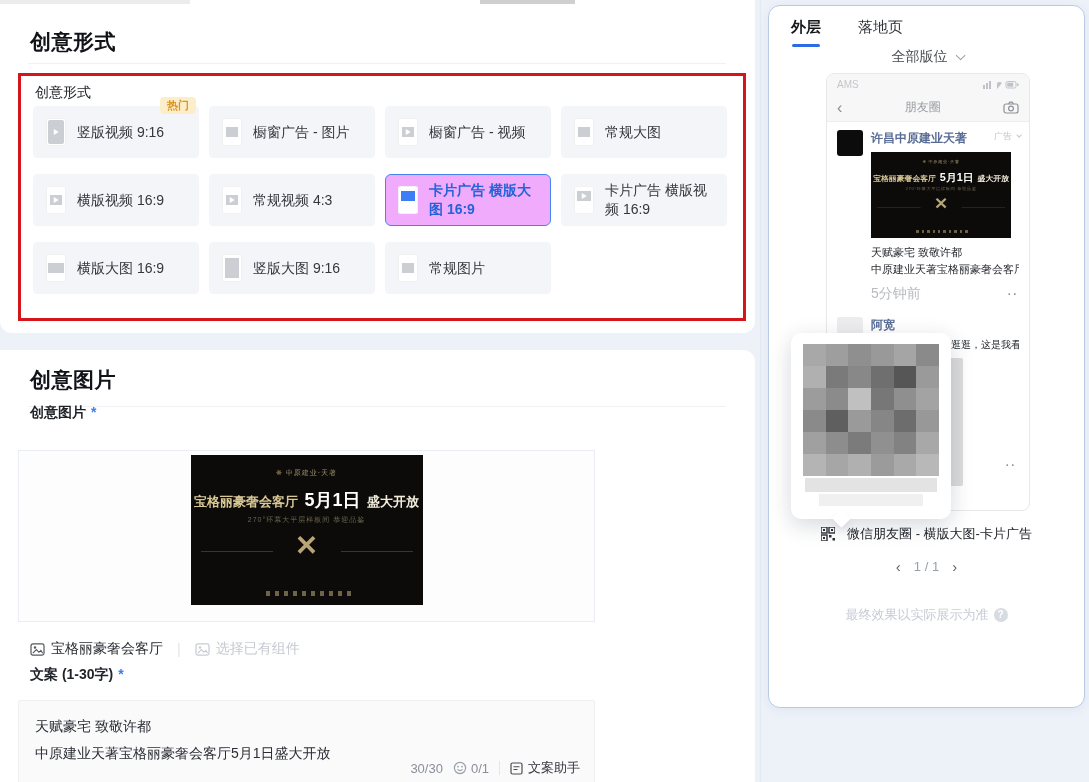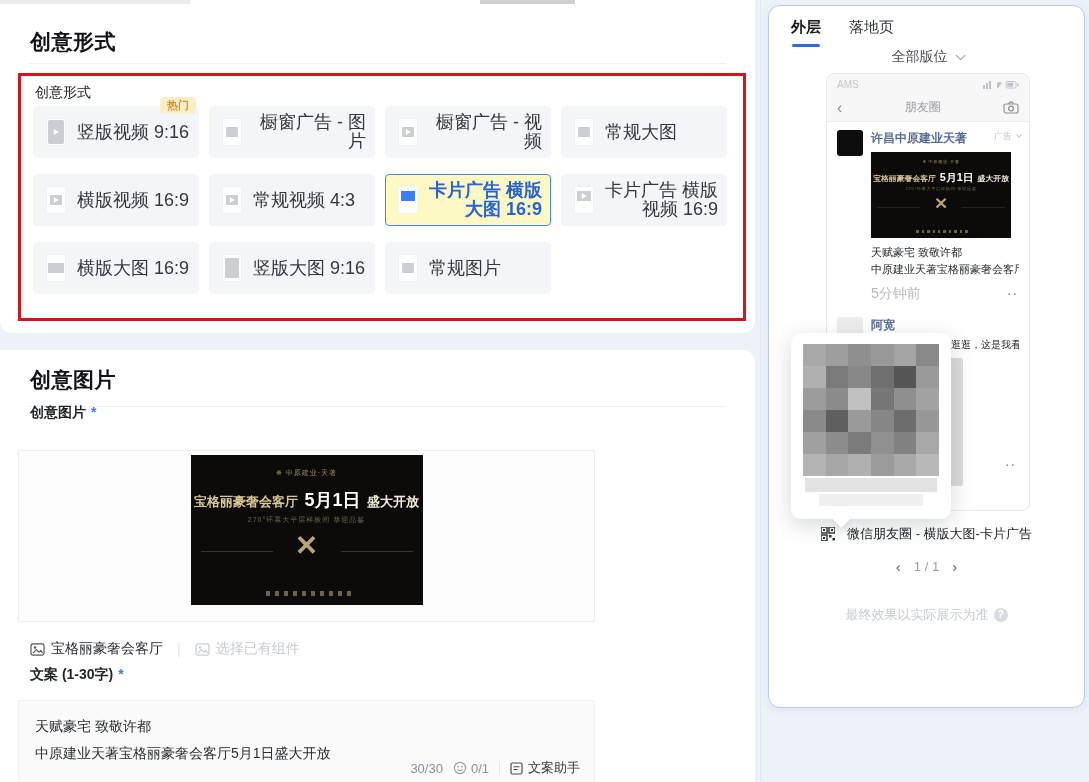--- a/index.html
+++ b/index.html
@@ -16,22 +16,22 @@
   .card1 { position:absolute; left:0; top:5px; width:755px; height:328px; background:#fff; border-radius:0 0 12px 12px; }
   .card2 { position:absolute; left:0; top:350px; width:755px; height:432px; background:#fff; border-radius:0 12px 0 0; overflow:hidden; }
   .h1 { position:absolute; left:30px; font-size:21px; font-weight:700; color:#111318; letter-spacing:.5px; }
   .divider { position:absolute; left:28px; width:698px; height:1px; background:#f0f1f4; }
 
   
   .redbox { position:absolute; left:18px; top:68px; width:728px; height:248px; border:3px solid #d4161a; background:#fff; }
   .redbox-label { position:absolute; left:14px; top:8px; font-size:14px; color:#23262b; }
   .tiles { position:absolute; left:12px; top:30px; display:grid; grid-template-columns:repeat(4,166px); gap:16px 10px; }
   .tile { position:relative; min-height:52px; display:flex; align-items:center; padding:6px 8px 6px 12px; background:#f4f5f8; border:1px solid #f4f5f8; border-radius:4px; cursor:pointer; }
-  .tile.selected { background:#fef9c3; border-color:#4485f2; }
-  .tlabel { margin-left:11px; font-size:18px; color:#34373c; line-height:19px;text-align:right; }
+  .tile.selected { background:#f0abfc; border-color:#4485f2;border-radius:6px; }
+  .tlabel { margin-left:11px; font-size:14px; color:#34373c; line-height:19px; }
   .tile.selected .tlabel { color:#2463d9; font-weight:700; }
   .badge { position:absolute; top:-10px; right:2px; background:#fdeeca; color:#dd9520; font-size:11px; font-weight:700; padding:1px 7px; border-radius:4px; line-height:15px; }
   .ticon { position:relative; flex:none; width:20px; height:28px; background:#fff; border-radius:3px; box-shadow:inset 0 0 0 1px #f1f1f1; }
   .ticon i { position:absolute; background:#cbced3; }
   .ticon-vertical-video i { left:2px; top:2px; right:2px; bottom:2px; border-radius:2px; }
   .ticon-image i { left:4px; top:9px; width:12px; height:10px; }
   .ticon-video i { left:4px; top:9px; width:12px; height:10px; }
   .ticon-multi i { left:3px; top:10px; width:14px; height:8px;
     background:linear-gradient(90deg,#cbced3 0 30%,#fff 30% 36%,#cbced3 36% 64%,#fff 64% 70%,#cbced3 70% 100%); }
   .ticon-wide i { left:2px; top:9px; width:16px; height:10px; }
@@ -70,21 +70,21 @@
 
   .copybox { position:absolute; left:18px; top:350px; width:577px; height:96px; background:#fafafb; border:1px solid #eef0f3; border-radius:2px; padding:12px 16px; }
   .copy-line { font-size:14px; color:#2a2d33; line-height:27px; white-space:nowrap; }
   .copy-footer { position:absolute; right:14px; top:58px; display:flex; align-items:center; gap:10px; font-size:13px; color:#8a8f99; }
   .copy-footer .vd { width:1px; height:14px; background:#e3e5e9; }
   .assistant { display:flex; align-items:center; gap:5px; color:#34373c; cursor:pointer; }
   .emoji-btn { display:flex; align-items:center; gap:4px; cursor:pointer; }
 
   
   .panel { position:absolute; left:768px; top:5px; width:317px; height:703px; background:#fff; border:1px solid #b7cbe5; border-radius:12px; box-shadow:0 2px 10px rgba(110,140,190,.10); }
-  .tabs { position:absolute; left:22px; top:12px; display:flex; gap:28px; font-size:15px; }
+  .tabs { position:absolute; left:22px; top:12px; display:flex; gap:37px; font-size:15px; }
   .tab { position:relative; color:#33363c; cursor:pointer; padding-bottom:6px; }
   .tab.active { color:#15171b; font-weight:700; }
   .tab.active::after { content:''; position:absolute; left:1px; bottom:-4px; width:28px; height:3px; background:#2e6be6; border-radius:2px; }
   .placement { position:absolute; left:0; right:0; top:42px; text-align:center; font-size:14px; color:#4a4d52; cursor:pointer; }
   .chev-down { display:inline-block; width:7px; height:7px; border-right:1.5px solid #9aa0a8; border-bottom:1.5px solid #9aa0a8; transform:rotate(45deg) translateY(-3px); margin-left:7px; }
 
   .phone { position:absolute; left:57px; top:67px; width:204px; height:438px; background:#fff; border:1px solid #e7e8ea; border-radius:8px; overflow:hidden; }
   .statusbar { height:20px; background:#f7f7f8; display:flex; justify-content:space-between; align-items:center; padding:0 10px; }
   .carrier { font-size:10px; color:#c4c6ca; }
   .navbar { height:28px; background:#f7f7f8; border-bottom:1px solid #ededef; display:flex; align-items:center; padding:0 10px; }

